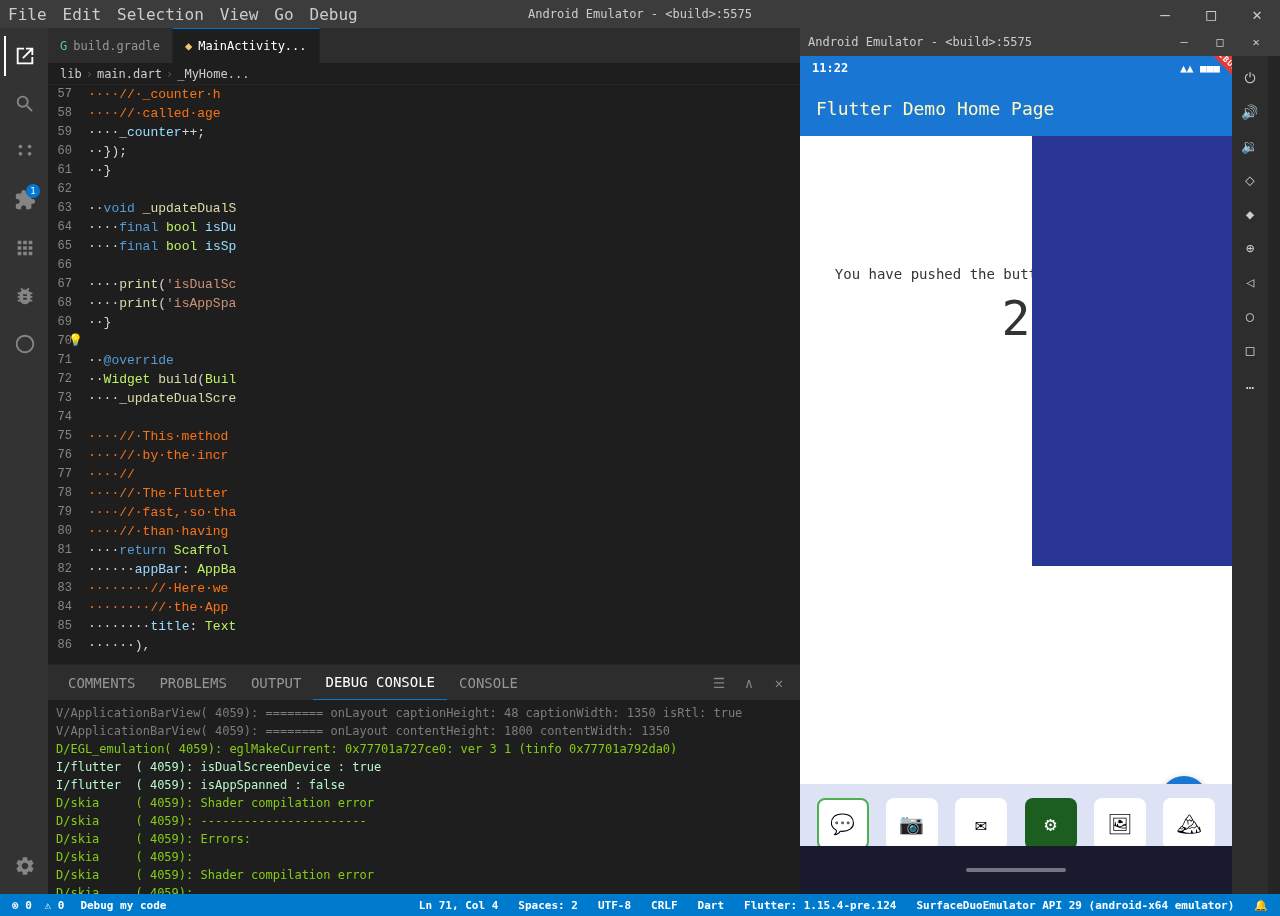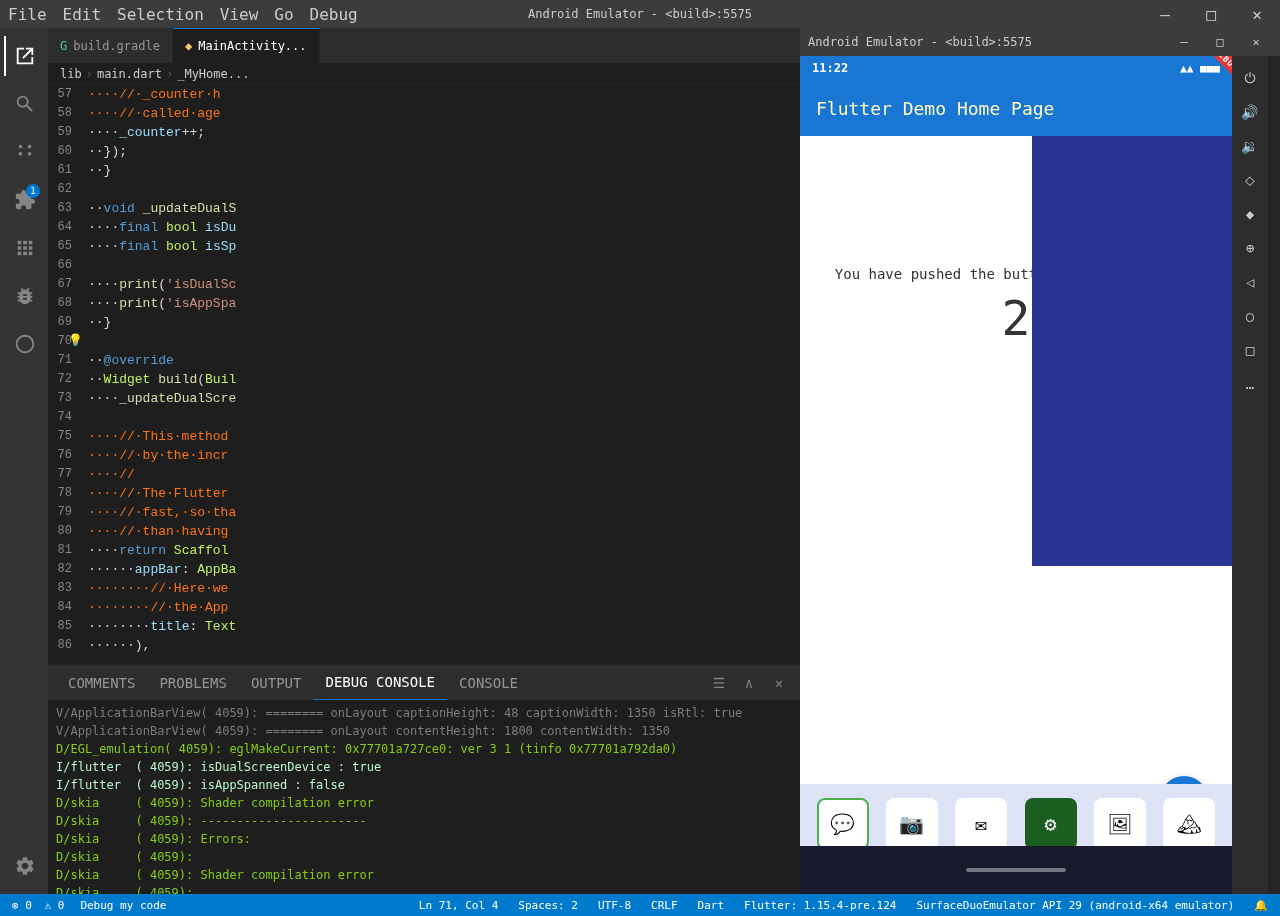--- a/index.html
+++ b/index.html
@@ -405,21 +405,21 @@
       background: #007acc;
       display: flex;
       align-items: center;
       padding: 0 8px;
       font-size: 11px;
       color: #fff;
       gap: 8px;
     }
     #status-bar .status-left { display: flex; gap: 8px; align-items: center; }
     #status-bar .status-right { margin-left: auto; display: flex; gap: 12px; align-items: flex-end; }
-    #status-bar .status-item { cursor: pointer; padding: 0 4px; }
+    #status-bar .status-item { cursor: pointer; padding: 0 4px; font-weight: bold; }
 
     .whole-layout {
       display: flex;
       flex-direction: column;
       height: 100%;
     }
     .editor-and-emulator {
       display: flex;
       flex: 1;
       min-height: 0;

